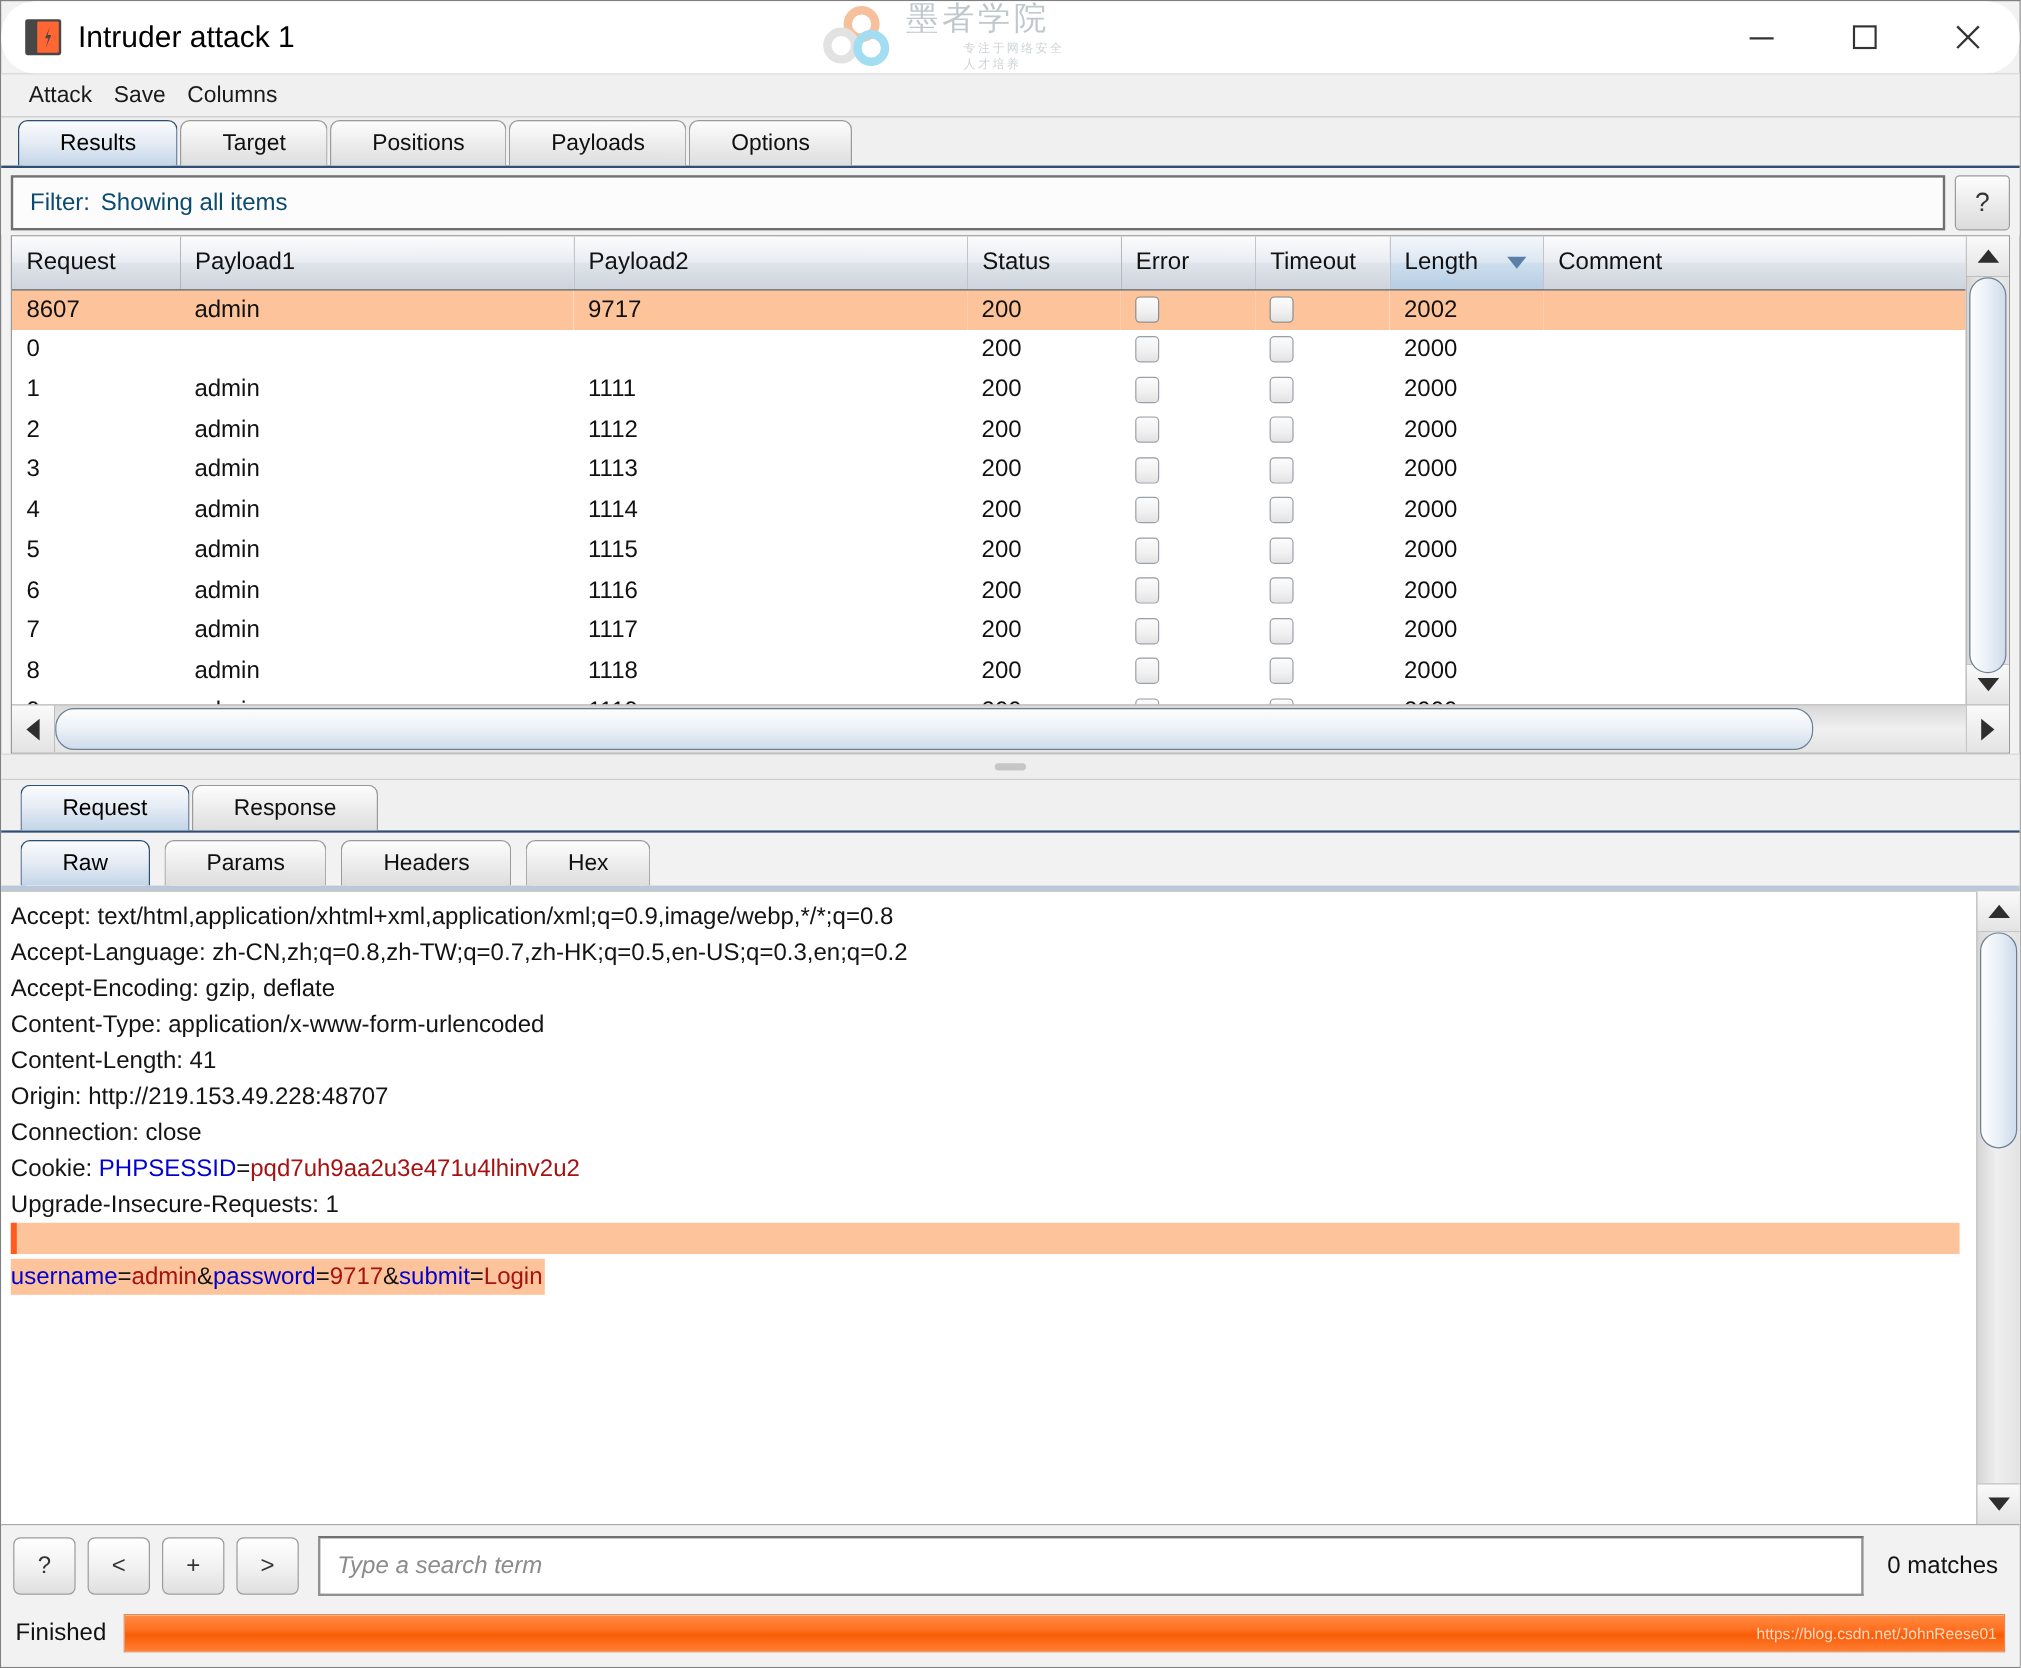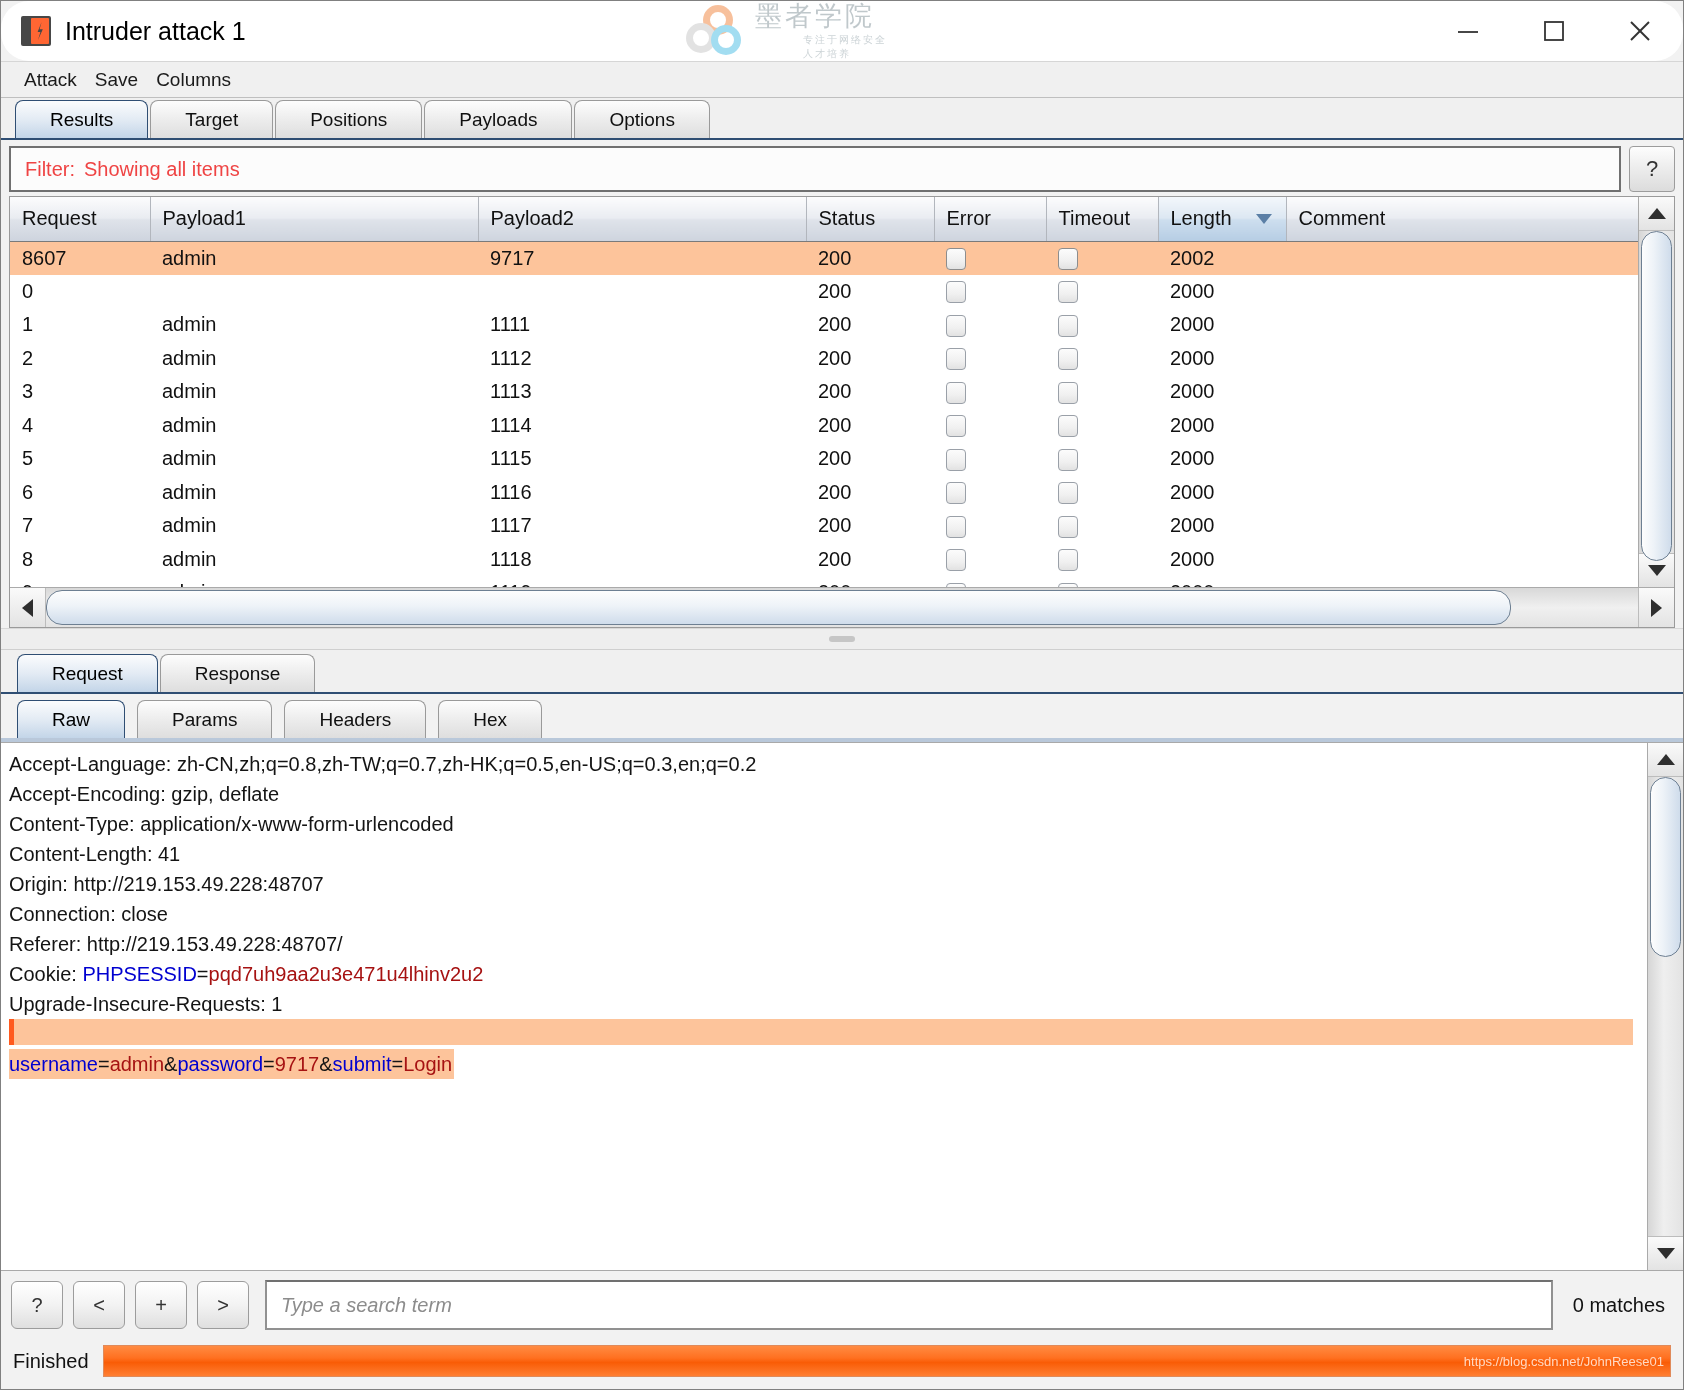--- a/index.html
+++ b/index.html
@@ -176,21 +176,21 @@
   }
   .filter-box {
     flex: 1 1 auto;
     height: 46px;
     background: #fcfcfc;
     border: 2px solid #707070;
     display: flex;
     align-items: center;
     padding-left: 14px;
     font-size: 20px;
-    color: #ef4444;
+    color: #0c4a6e;
   }
   .help-btn {
     flex: 0 0 auto;
     margin-left: 8px;
     width: 46px; height: 46px;
     background: linear-gradient(to bottom, #fdfdfd 0%, #ececec 50%, #dcdcdc 100%);
     border: 1px solid #9c9c9c;
     border-radius: 4px;
     display: flex;
     align-items: center;
@@ -729,27 +729,27 @@
 
   <div class="inner-tabstrip">
     <div class="tab active">Raw</div>
     <div class="tab">Params</div>
     <div class="tab">Headers</div>
     <div class="tab">Hex</div>
   </div>
 
   <div class="editor">
     <div class="editor-body">
+      <div class="editor-line">Accept: text/html,application/xhtml+xml,application/xml;q=0.9,image/webp,*/*;q=0.8</div>
       <div class="editor-line">Accept-Language: zh-CN,zh;q=0.8,zh-TW;q=0.7,zh-HK;q=0.5,en-US;q=0.3,en;q=0.2</div>
       <div class="editor-line">Accept-Encoding: gzip, deflate</div>
       <div class="editor-line">Content-Type: application/x-www-form-urlencoded</div>
       <div class="editor-line">Content-Length: 41</div>
       <div class="editor-line">Origin: http://219.153.49.228:48707</div>
       <div class="editor-line">Connection: close</div>
-      <div class="editor-line">Referer: http://219.153.49.228:48707/</div>
       <div class="editor-line"><span>Cookie: </span><span class="blue">PHPSESSID</span><span>=</span><span class="red">pqd7uh9aa2u3e471u4lhinv2u2</span></div>
       <div class="editor-line">Upgrade-Insecure-Requests: 1</div>
       <div class="editor-line">
           <span class="hl-blank" style="display:block"></span>
         </div>
       <div class="editor-line"><span class="hl-body"><span class="blue">username</span><span>=</span><span class="red">admin</span><span>&amp;</span><span class="blue">password</span><span>=</span><span class="red">9717</span><span>&amp;</span><span class="blue">submit</span><span>=</span><span class="red">Login</span></span></div>
     </div>
 
     <div class="vscroll">
       <div class="vs-btn">

